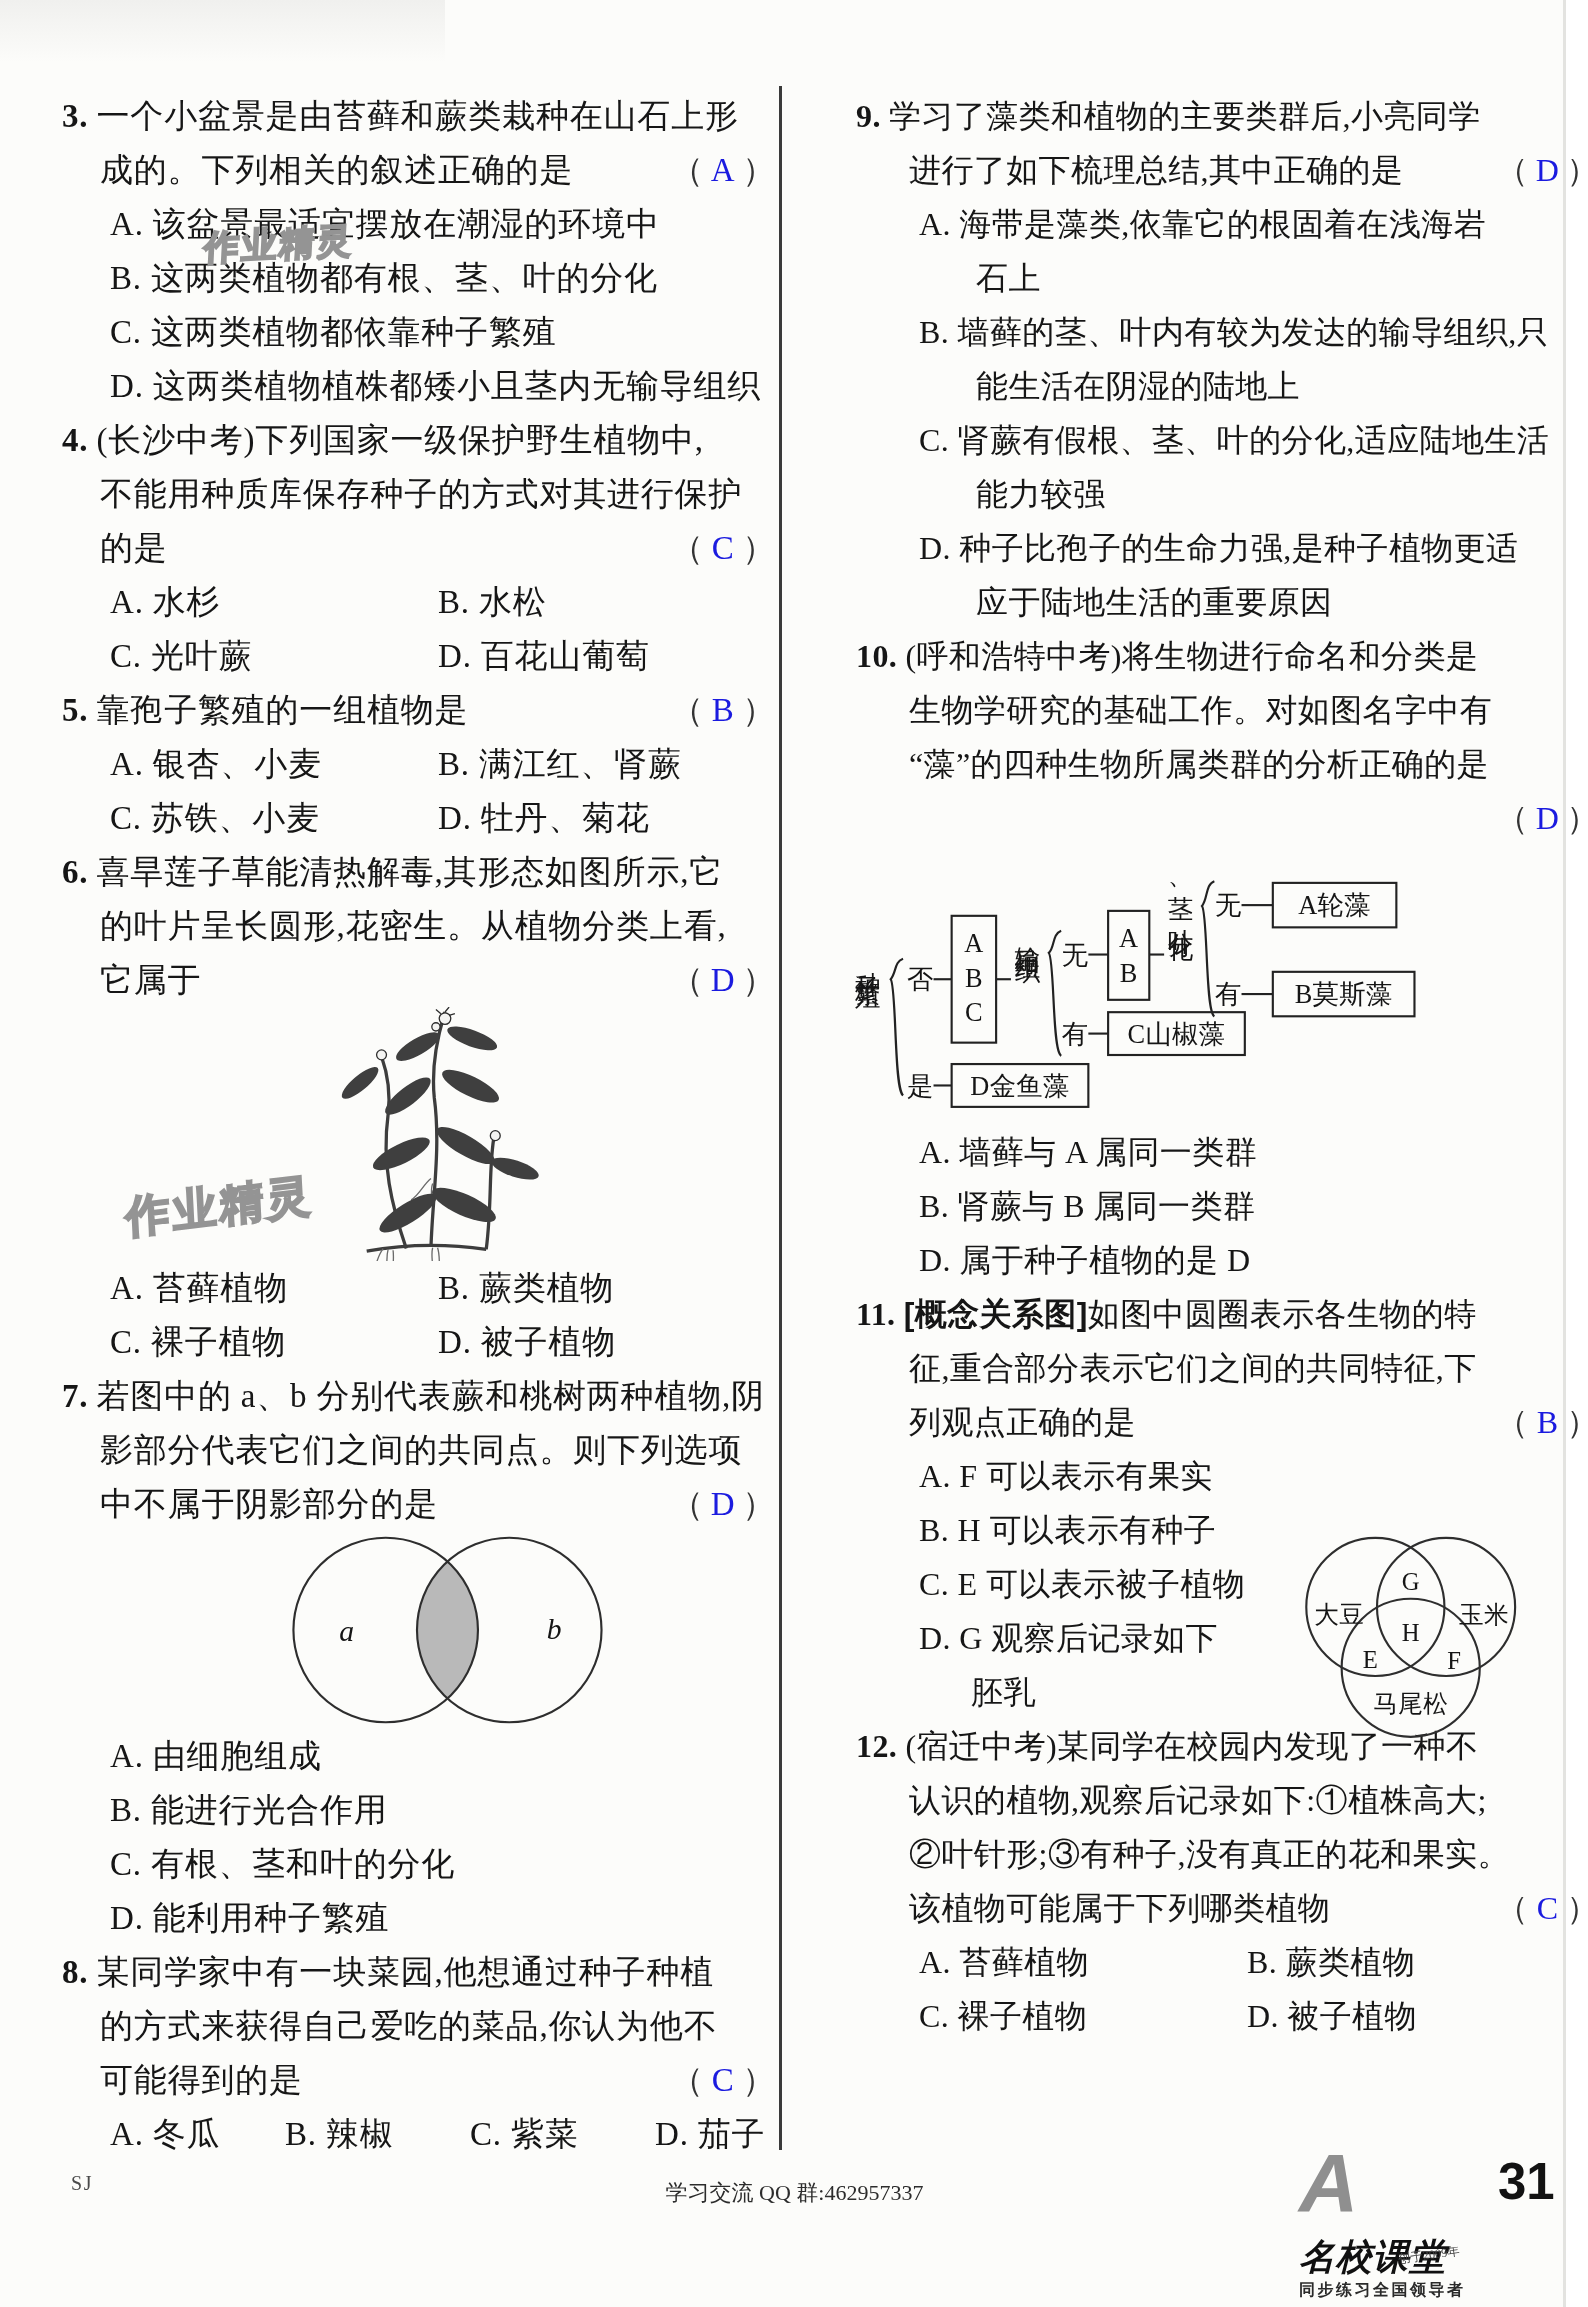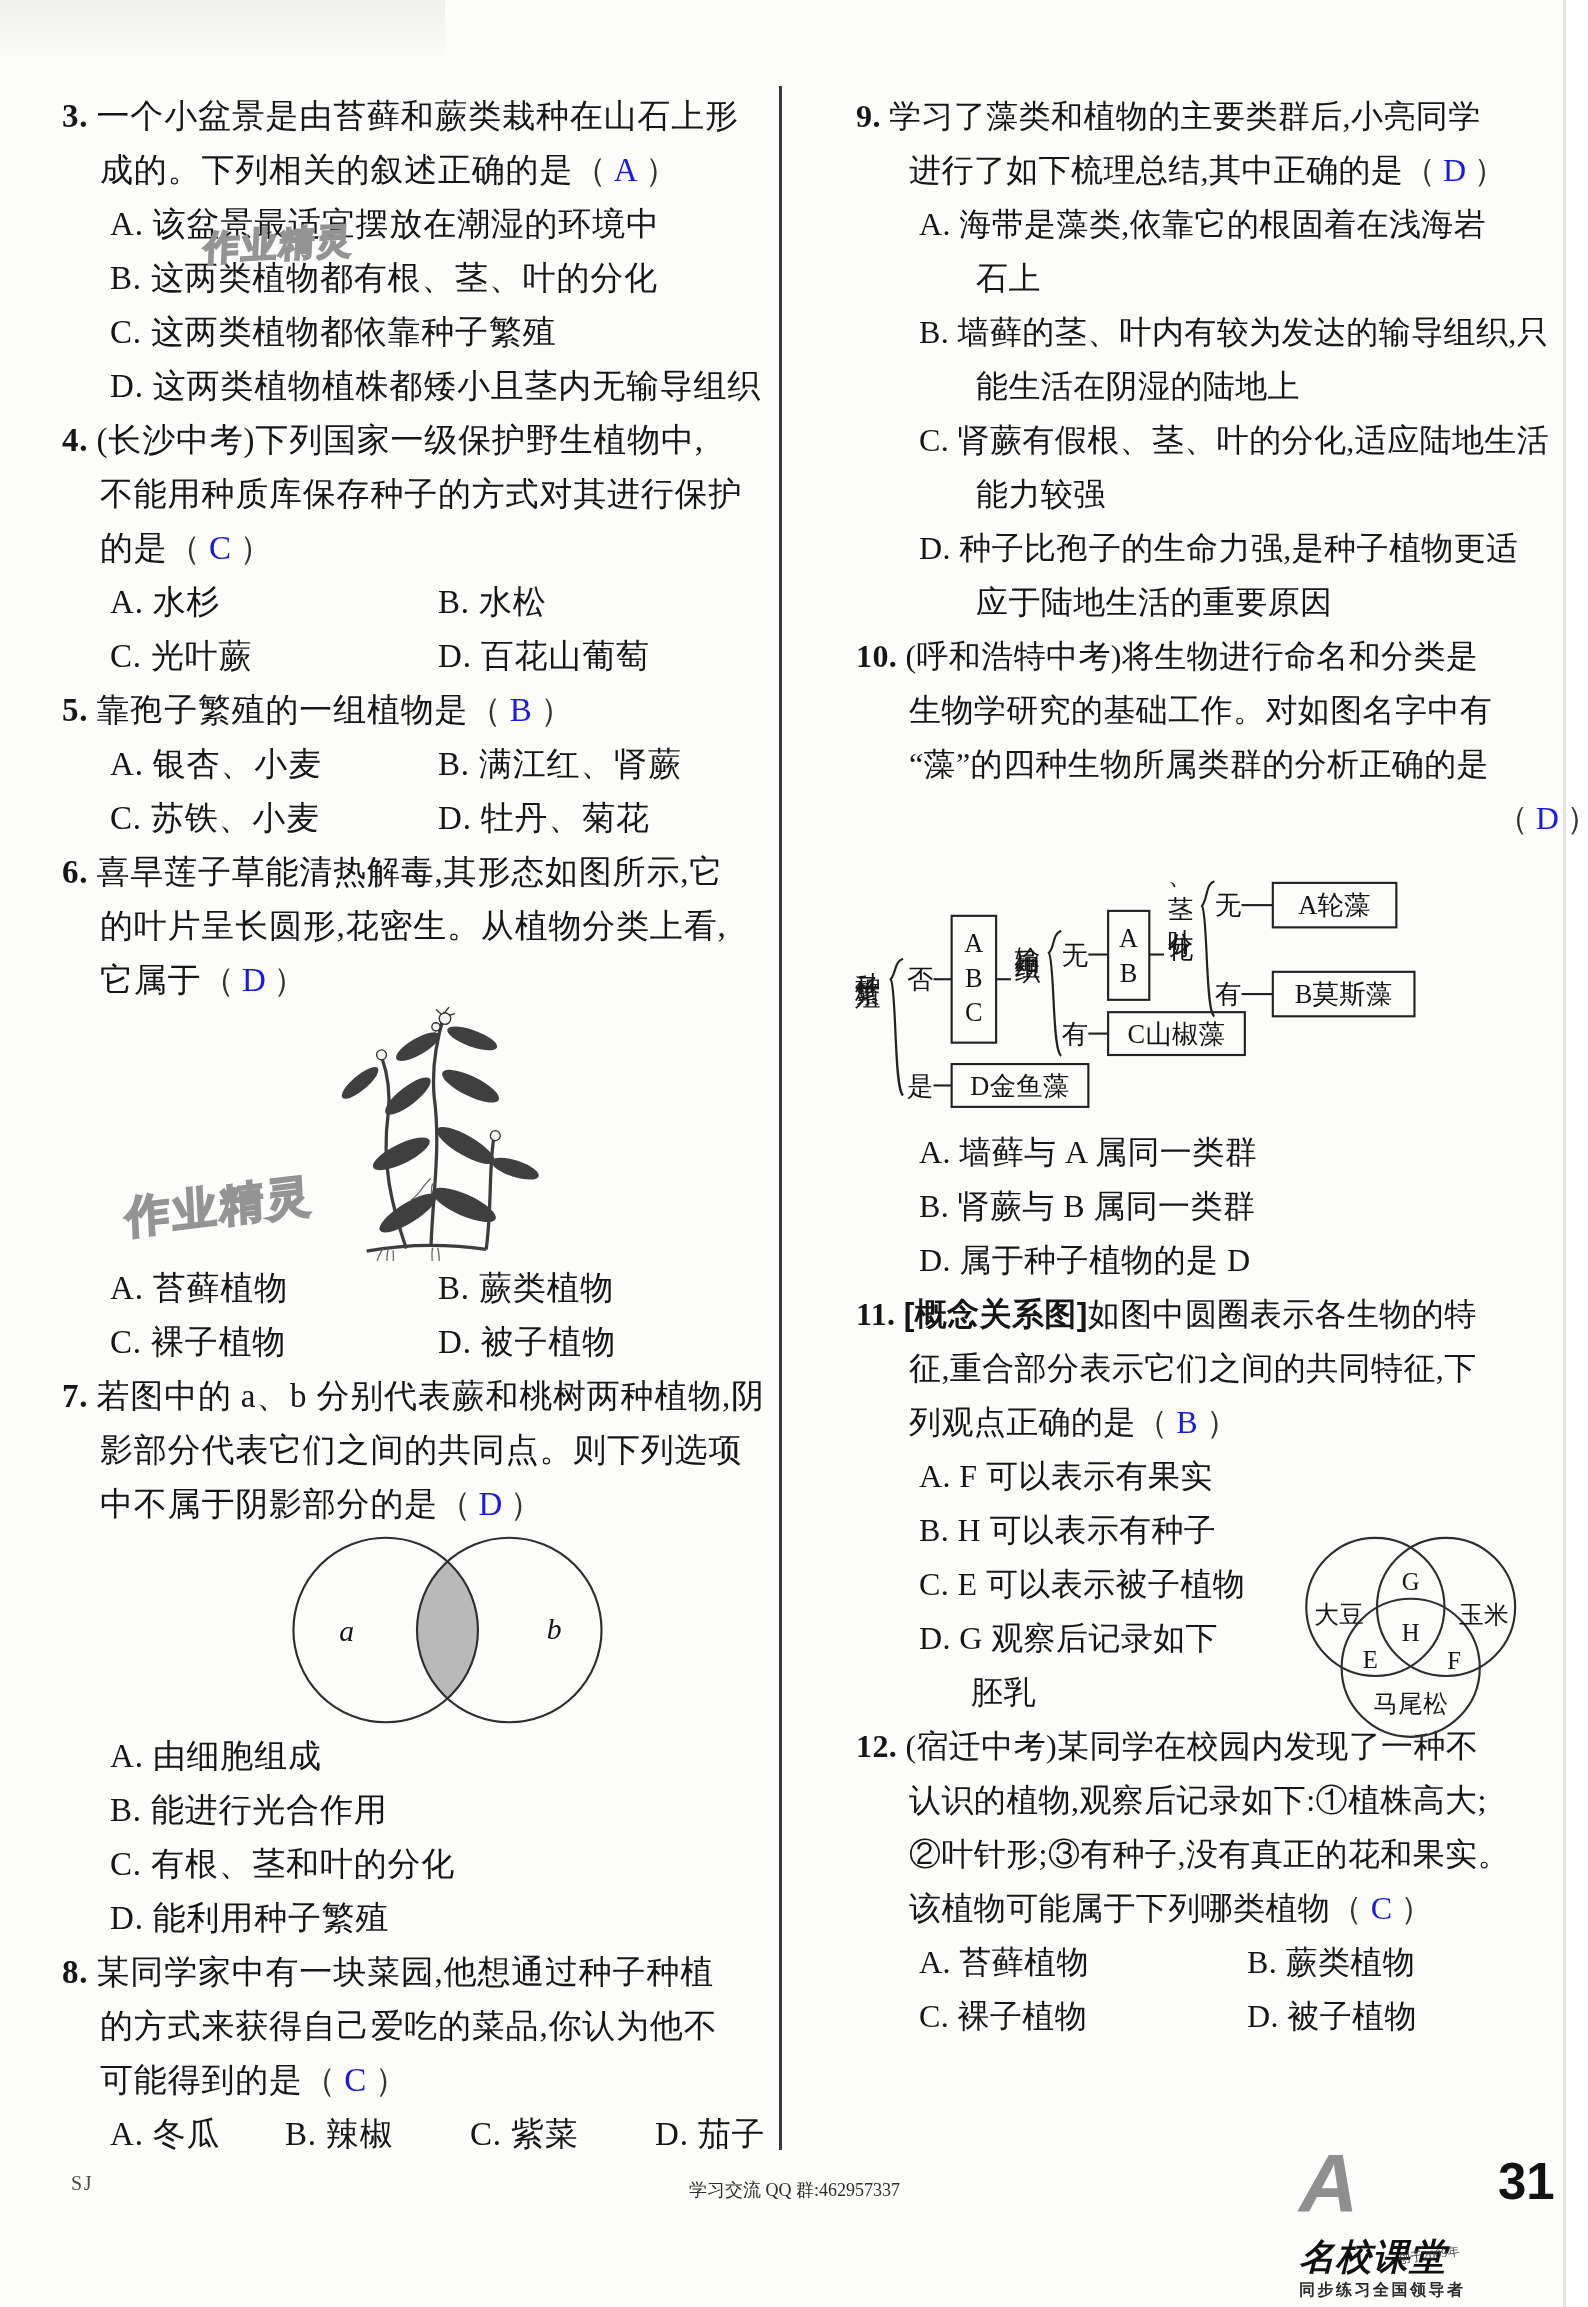--- a/index.html
+++ b/index.html
@@ -12,21 +12,21 @@
   .scan-corner{position:absolute;left:0;top:0;width:445px;height:69px;
     background:linear-gradient(180deg,#f0f0ee 0%,rgba(240,240,238,0) 90%);}
   .scan-edge{position:absolute;left:1563px;top:0;width:2.5px;height:2307px;background:#e3e3e0;}
   .divider{position:absolute;left:779px;top:86px;width:2.5px;height:2064px;background:#3a3a3a;}
 
   .col{position:absolute;top:89px;}
   .col-left{left:62px;width:714px;font-size:33px;letter-spacing:0.8px;}
   .col-right{left:856px;width:743px;font-size:32px;letter-spacing:0.4px;}
 
   .ln{height:54px;line-height:54px;white-space:nowrap;}
-  .flex{display:flex;}
+  .flex{display:flex;justify-content:space-between;}
   .qnum{font-weight:bold;margin-right:8.2px;}
   .qtag{font-weight:bold;font-family:"Liberation Sans",sans-serif;}
   .col-left .ind{padding-left:38px;}
   .col-left .opt{padding-left:48px;}
   .col-right .ind{padding-left:53px;}
   .col-right .opt{padding-left:63px;}
   .col-right .cont{padding-left:120px;}
   .col-right .cont2{padding-left:115px;}
   .o1{display:inline-block;width:328px;}
   .optrow{display:flex;}
@@ -51,21 +51,21 @@
   .wm{
     position:absolute;font-family:"Liberation Sans","DejaVu Sans",sans-serif;font-weight:bold;
     color:rgba(255,255,255,0.15);-webkit-text-stroke:2.1px #949494;
     z-index:30;pointer-events:none;
   }
   @supports not (-webkit-text-stroke: 1px #000){ .wm{color:#cccccc;} }
   .wm1{left:204px;top:221px;font-size:35px;letter-spacing:2.5px;transform:rotate(-3deg) skewX(-6deg);}
   .wm2{left:125px;top:1177px;font-size:44px;letter-spacing:3.3px;transform:rotate(-7deg) skewX(-4deg);}
 
   .footer-left{position:absolute;left:71px;top:2172px;font-size:20px;color:#4a4a4a;letter-spacing:1.6px;}
-  .footer-center{position:absolute;left:0;top:2178px;width:1589px;text-align:center;font-size:18px;color:#2c2c2c;}
+  .footer-center{position:absolute;left:0;top:2178px;width:1589px;text-align:center;font-size:22px;color:#2c2c2c;}
   .logo{position:absolute;left:1299px;top:2142px;width:206px;}
   .logo-a{
     float:left;font-family:"Liberation Sans",sans-serif;font-style:italic;font-weight:900;
     font-size:82px;line-height:82px;color:#8f8f8f;margin-right:3.3px;
   }
   .logo-right{float:left;padding-top:13px;}
   .logo-brandrow{position:relative;}
   .logo-brand{font-family:"Liberation Serif",serif;font-weight:900;font-style:italic;
     font-size:36px;line-height:40px;color:#101010;letter-spacing:0.8px;}
   .logo-since{position:absolute;left:99px;top:-10px;font-size:12.4px;color:#444;transform:rotate(-8deg);white-space:nowrap;}

